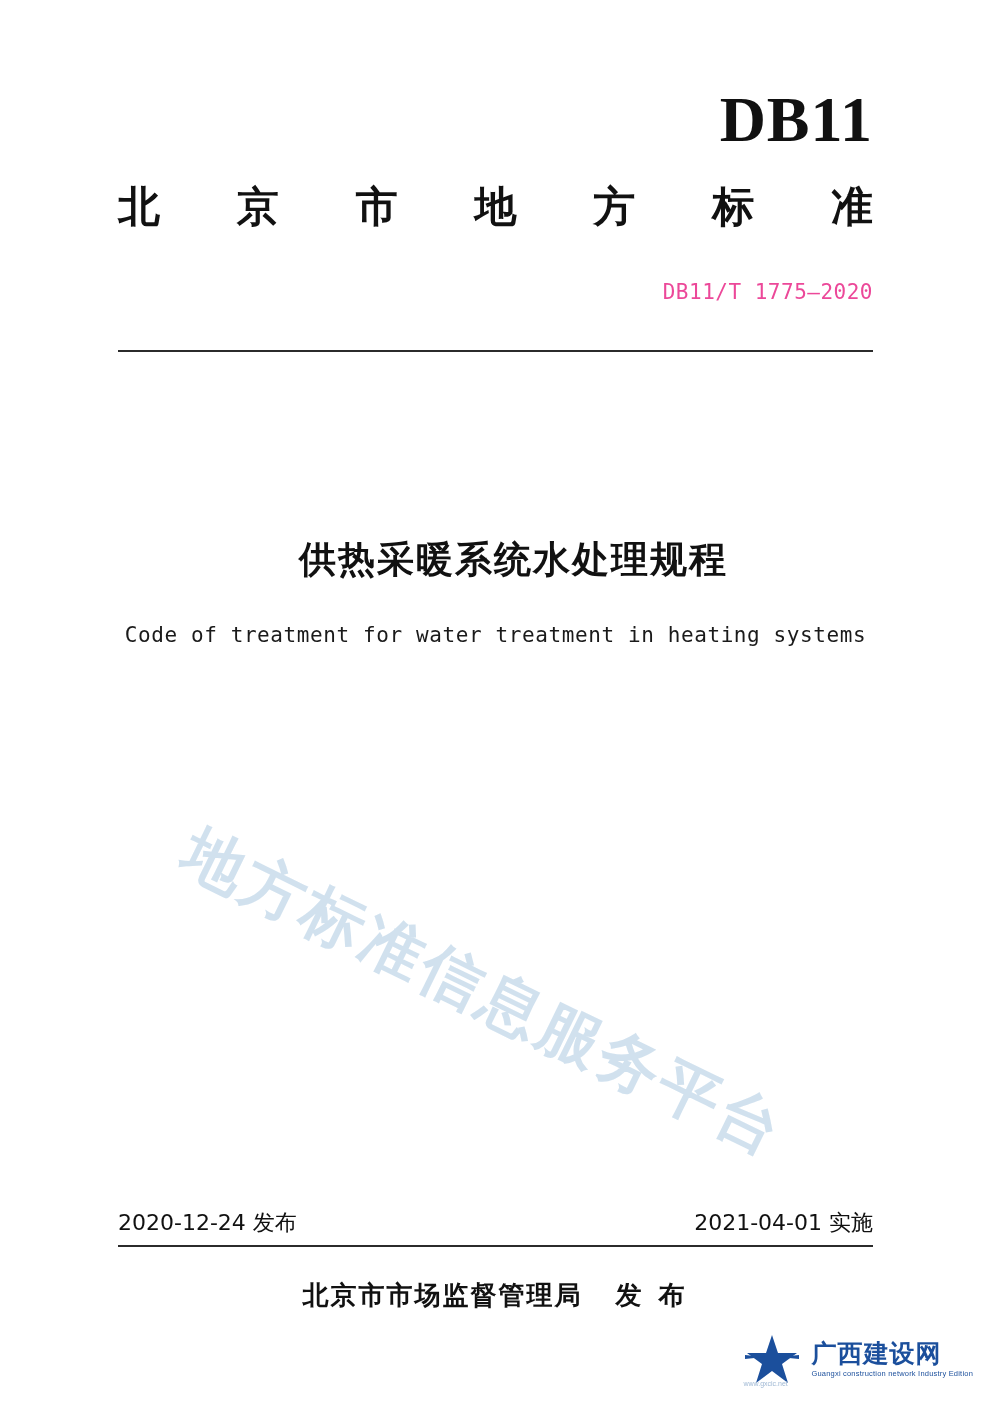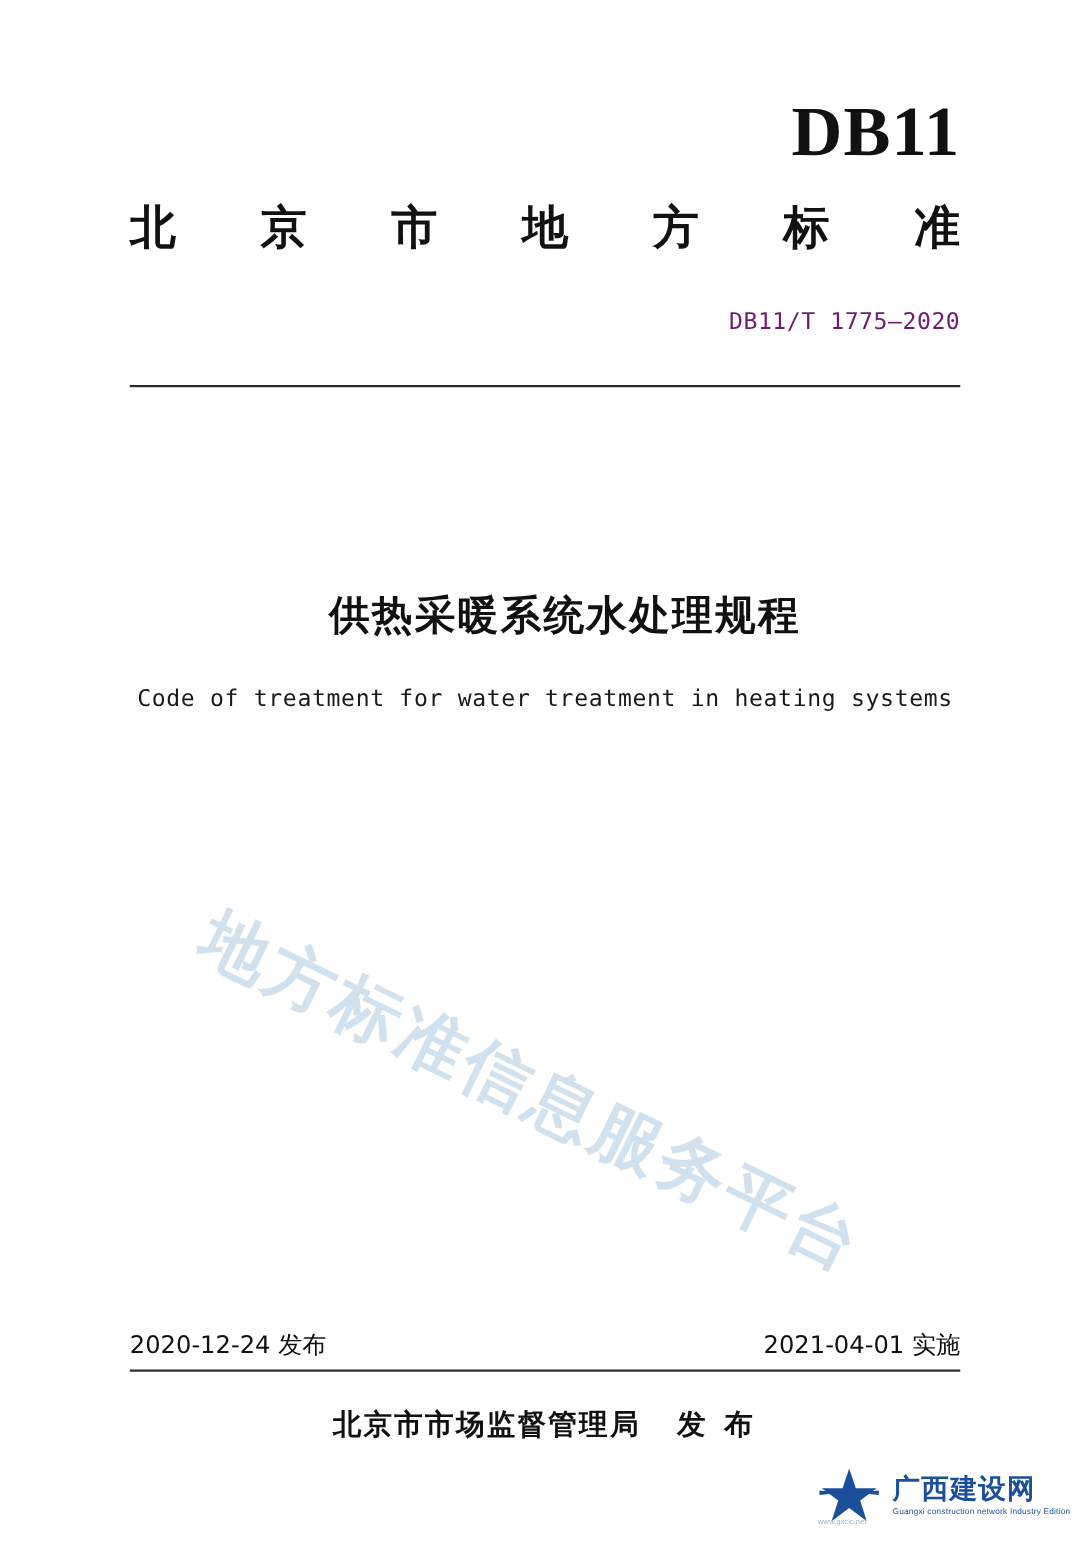--- a/index.html
+++ b/index.html
@@ -62,21 +62,21 @@
     display: inline-block;
   }
 
   .std-number {
     position: absolute;
     right: 118px;
     top: 280px;
     font-family: "DejaVu Sans Mono", monospace;
     font-size: 21px;
     letter-spacing: 0.5px;
-    color: #701a75;
+    color: #ec4899;
     margin-left: 20px;
   }
 
   .rule {
     position: absolute;
     left: 118px;
     right: 118px;
     top: 350px;
     height: 2px;
     background: #2b2b2b;

